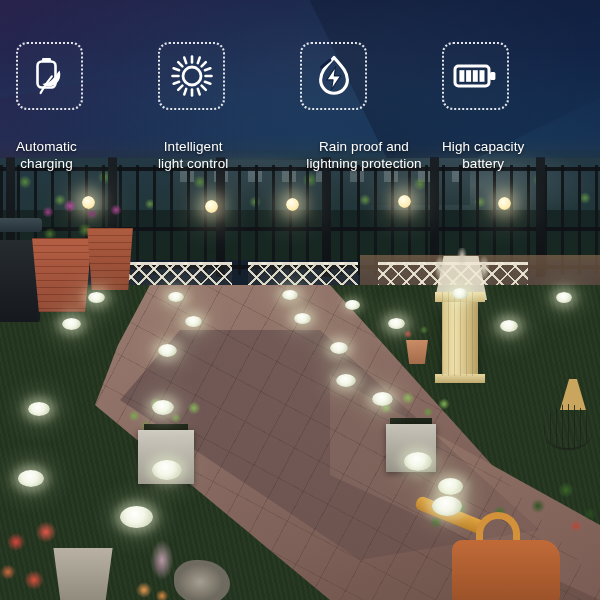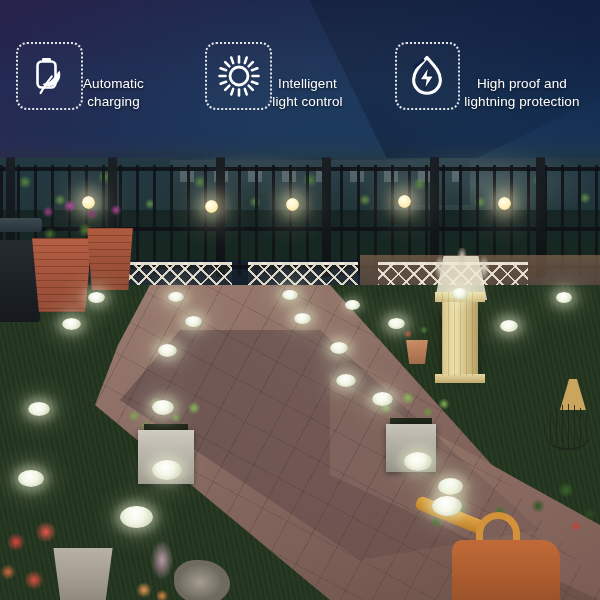--- a/index.html
+++ b/index.html
@@ -399,22 +399,23 @@
   }
 
   .features {
     position:absolute; left:0; top:0; width:600px; height:158px;
     display:flex; align-items:flex-start; justify-content:center;
     gap:0;
     padding:42px 16px 0 16px;
   }
   .feature {
     flex:1 1 0;
-    display:flex; flex-direction:row; align-items:flex-end;
+    display:flex; flex-direction:column; align-items:flex-start;
     min-width:0;
+    gap:20px;
   }
   .icon-box {
     width:67px; height:68px;
     border:2px dotted rgba(255,255,255,.88);
     border-radius:11px;
     display:flex; align-items:center; justify-content:center;
     background:rgba(255,255,255,.015);
   }
   .icon-box svg { display:block; }
   .feature-label {
@@ -594,20 +595,36 @@
     <div class="feature f-wide">
       <div class="icon-box">
         <span>
           <svg width="42" height="44" viewBox="0 0 42 44">
             <path d="M21 3.5c7 8.2 13.4 14 13.4 22.3 0 7.6-6 13.4-13.4 13.4S7.6 33.4 7.6 25.8C7.6 17.5 14 11.7 21 3.5z" fill="none" stroke="#fff" stroke-width="3.1" stroke-linejoin="round"></path>
             <path d="M22.6 12.8 13.8 25.9h6.3l-1.6 9.6 9.2-13.6h-6.4z" fill="#fff" stroke="#0f2042" stroke-width="1.1" stroke-linejoin="round"></path>
             <path d="M8.6 13.2 17 6.2" fill="none" stroke="#0f2042" stroke-width="3" stroke-linecap="round"></path>
           </svg>
         </span>
       </div>
-      <div class="feature-label">High proof and
+      <div class="feature-label">Rain proof and
 lightning protection</div>
     </div>
 
 
+    <div class="feature">
+      <div class="icon-box">
+        <span>
+          <svg width="46" height="30" viewBox="0 0 46 30">
+            <rect x="2" y="5" width="34" height="20" rx="3.4" fill="none" stroke="#fff" stroke-width="3"></rect>
+            <rect x="37" y="11" width="5.4" height="8" rx="1.6" fill="#fff"></rect>
+            <rect x="6.4" y="9.2" width="5" height="11.6" fill="#fff"></rect>
+            <rect x="13.1" y="9.2" width="5" height="11.6" fill="#fff"></rect>
+            <rect x="19.8" y="9.2" width="5" height="11.6" fill="#fff"></rect>
+            <rect x="26.5" y="9.2" width="5" height="11.6" fill="#fff"></rect>
+          </svg>
+        </span>
+      </div>
+      <div class="feature-label">High capacity
+battery</div>
+    </div>
 
   </div>
 </div>
 
 </body></html>

